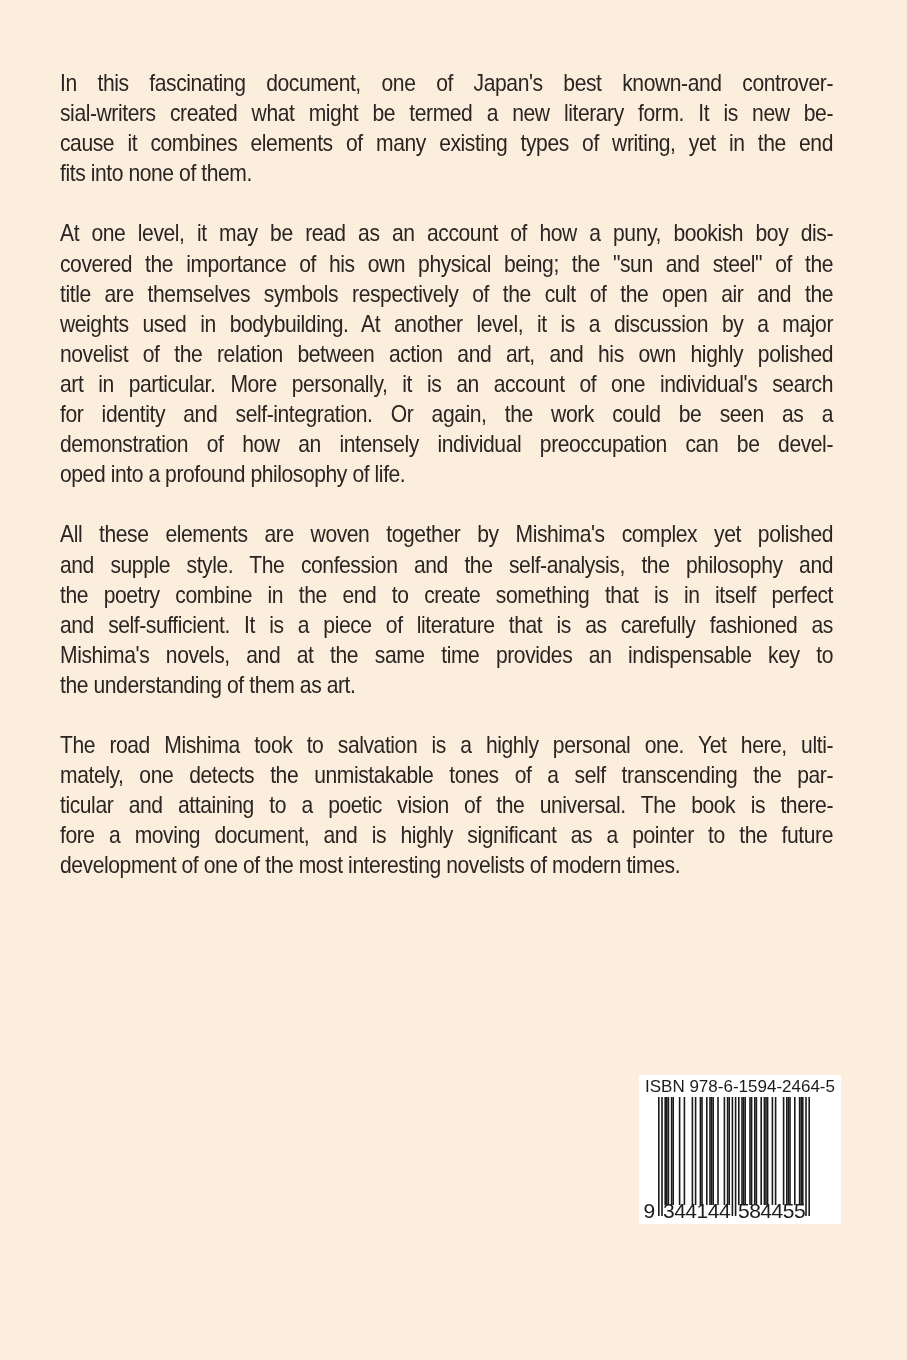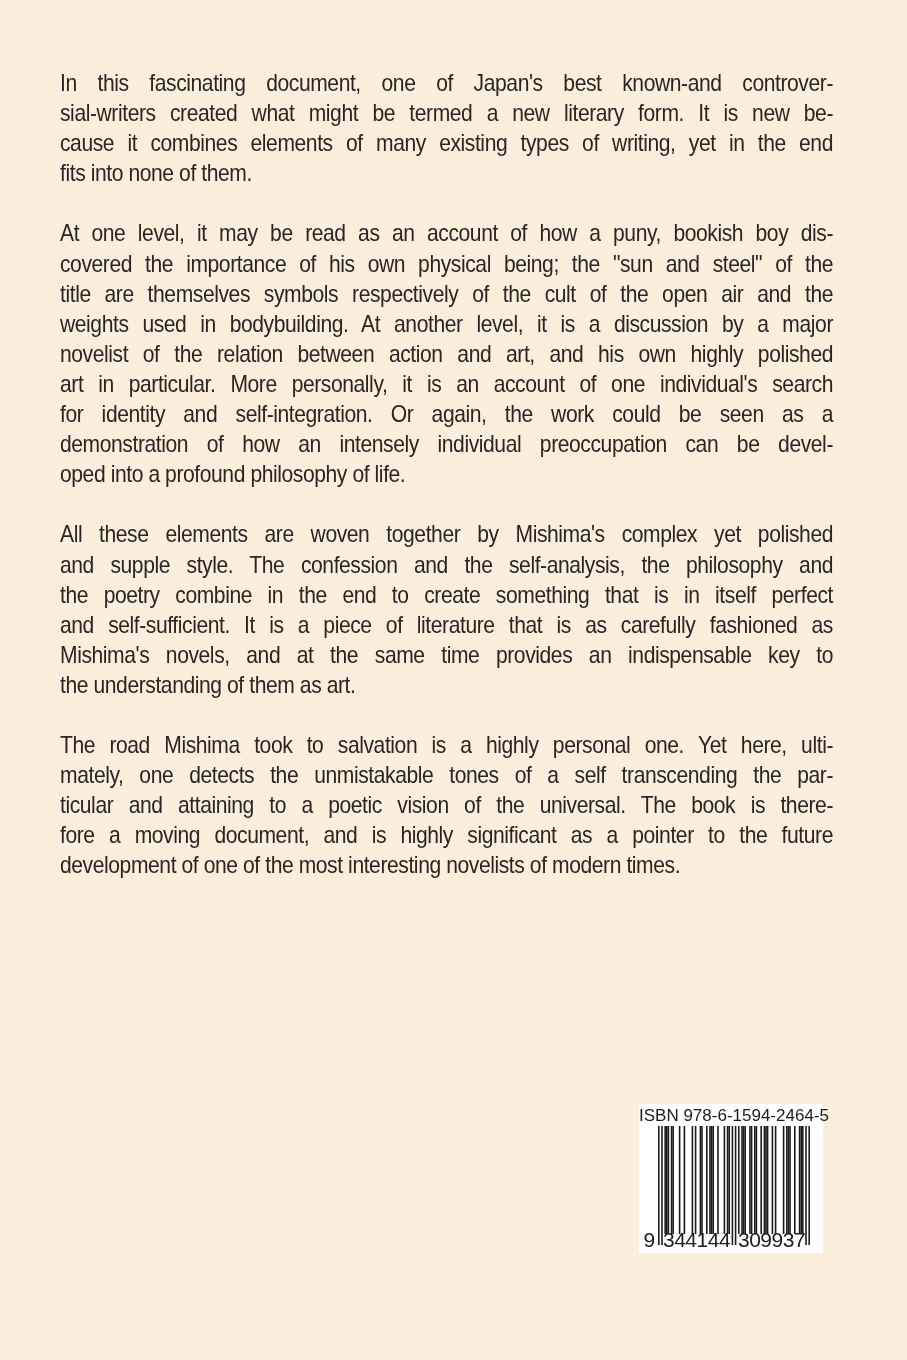--- a/index.html
+++ b/index.html
@@ -33,22 +33,22 @@
     white-space: normal;
   }
   .line.last {
     text-align-last: left;
   }
 
   
   .barcode-panel {
     position: absolute;
     left: 639px;
-    top: 1104px;
-    width: 184px;
+    top: 1075px;
+    width: 202px;
     height: 149px;
   }
   .isbn-label {
     position: absolute;
     top: 3px;
     left: 0;
     right: 0;
     text-align: center;
     font-size: 17px;
     line-height: 18px;
@@ -161,16 +161,16 @@
         <rect x="82" y="0" width="1" height="108" fill="#1c1c1c"></rect>
         <rect x="85" y="0" width="1" height="108" fill="#1c1c1c"></rect>
         <rect x="88" y="0" width="1" height="108" fill="#1c1c1c"></rect>
         <rect x="89" y="0" width="1" height="108" fill="#1c1c1c"></rect>
         <rect x="90" y="0" width="1" height="108" fill="#1c1c1c"></rect>
         <rect x="92" y="0" width="1" height="119" fill="#1c1c1c"></rect>
         <rect x="94" y="0" width="1" height="119" fill="#1c1c1c"></rect>
       </svg>
     <div class="bc-digits bc-d-first">9</div>
     <div class="bc-digits bc-d-group1">344144</div>
-    <div class="bc-digits bc-d-group2">309937</div>
+    <div class="bc-digits bc-d-group2">584455</div>
   </div>
 
 </div>
 
 </body></html>

